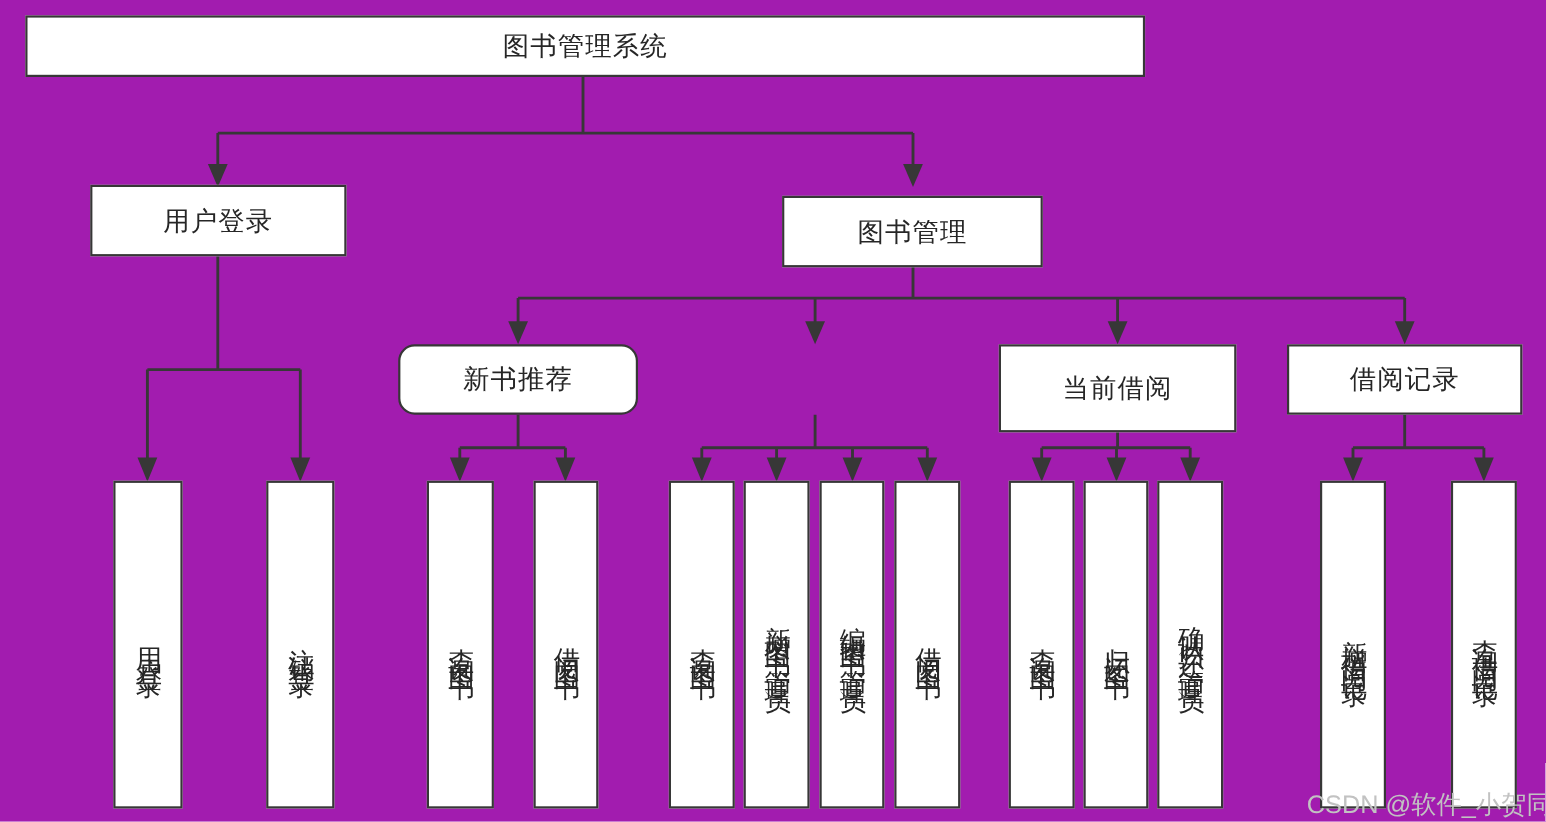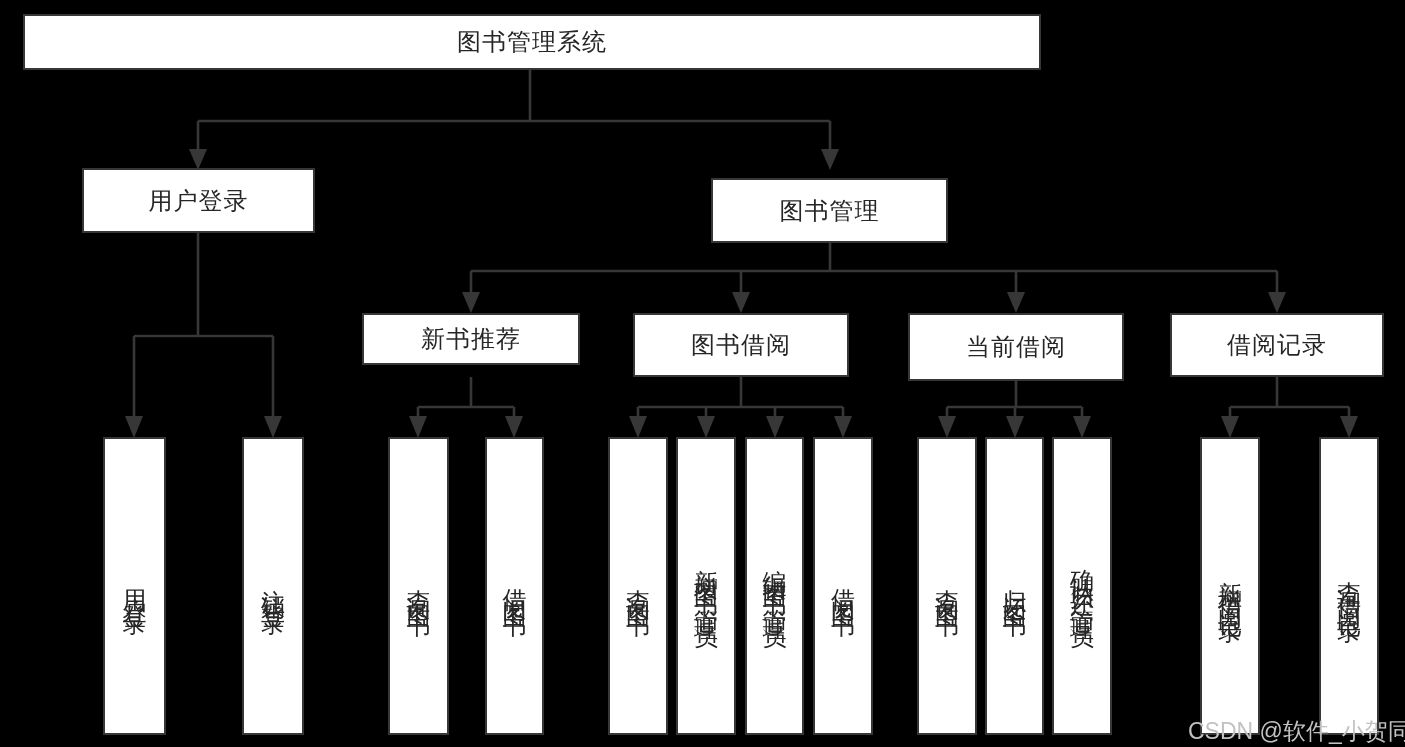--- a/index.html
+++ b/index.html
@@ -5,21 +5,21 @@
   html, body {
     margin: 0;
     padding: 0;
     background: #ffffff;
     font-family: "Liberation Sans", "DejaVu Sans", sans-serif;
   }
   #stage {
     position: relative;
     width: 1405px;
     height: 747px;
-    background: #000000;
+    background: #a21caf;
     overflow: hidden;
   }
   #wires {
     position: absolute;
     left: 0; top: 0;
     width: 1405px;
     height: 747px;
   }
   .box {
     position: absolute;
@@ -106,23 +106,22 @@
       <polygon points="1221,416 1239,416 1230,438"></polygon>
       <polygon points="1340,416 1358,416 1349,438"></polygon>
     </g>
   </svg>
 
   <div class="box h" style="left:23px; top:14px; width:1018px; height:56px;">图书管理系统</div>
 
   <div class="box h" style="left:82px; top:168px; width:233px; height:65px;">用户登录</div>
   <div class="box h" style="left:711px; top:178px; width:237px; height:65px;">图书管理</div>
 
-  <div class="box h" style="left:362px; top:313px; width:218px; height:52px;">新书推荐</div>
-  <div class="box h" style="left:633px; top:313px; width:216px; height:64px;">图书借阅</div>
-  <div class="box h" style="left:908px; top:313px; width:216px; height:68px;">当前借阅</div>
+  <div class="box h" style="left:362px; top:313px; width:218px; height:64px;border-radius:15px;">新书推荐</div>
+  <div class="box h" style="left:908px; top:313px; width:216px; height:80px;">当前借阅</div>
   <div class="box h" style="left:1170px; top:313px; width:214px; height:64px;">借阅记录</div>
 
   <div class="box v" style="left:103px; top:437px; width:63px; height:298px;">用户登录</div>
   <div class="box v" style="left:242px; top:437px; width:62px; height:298px;">注销登录</div>
 
   <div class="box v" style="left:388px; top:437px; width:61px; height:298px;">查询图书</div>
   <div class="box v" style="left:485px; top:437px; width:59px; height:298px;">借阅图书</div>
 
   <div class="box v" style="left:608px; top:437px; width:60px; height:298px;">查询图书</div>
   <div class="box v" style="left:676px; top:437px; width:60px; height:298px;">新增图书（管理员）</div>

